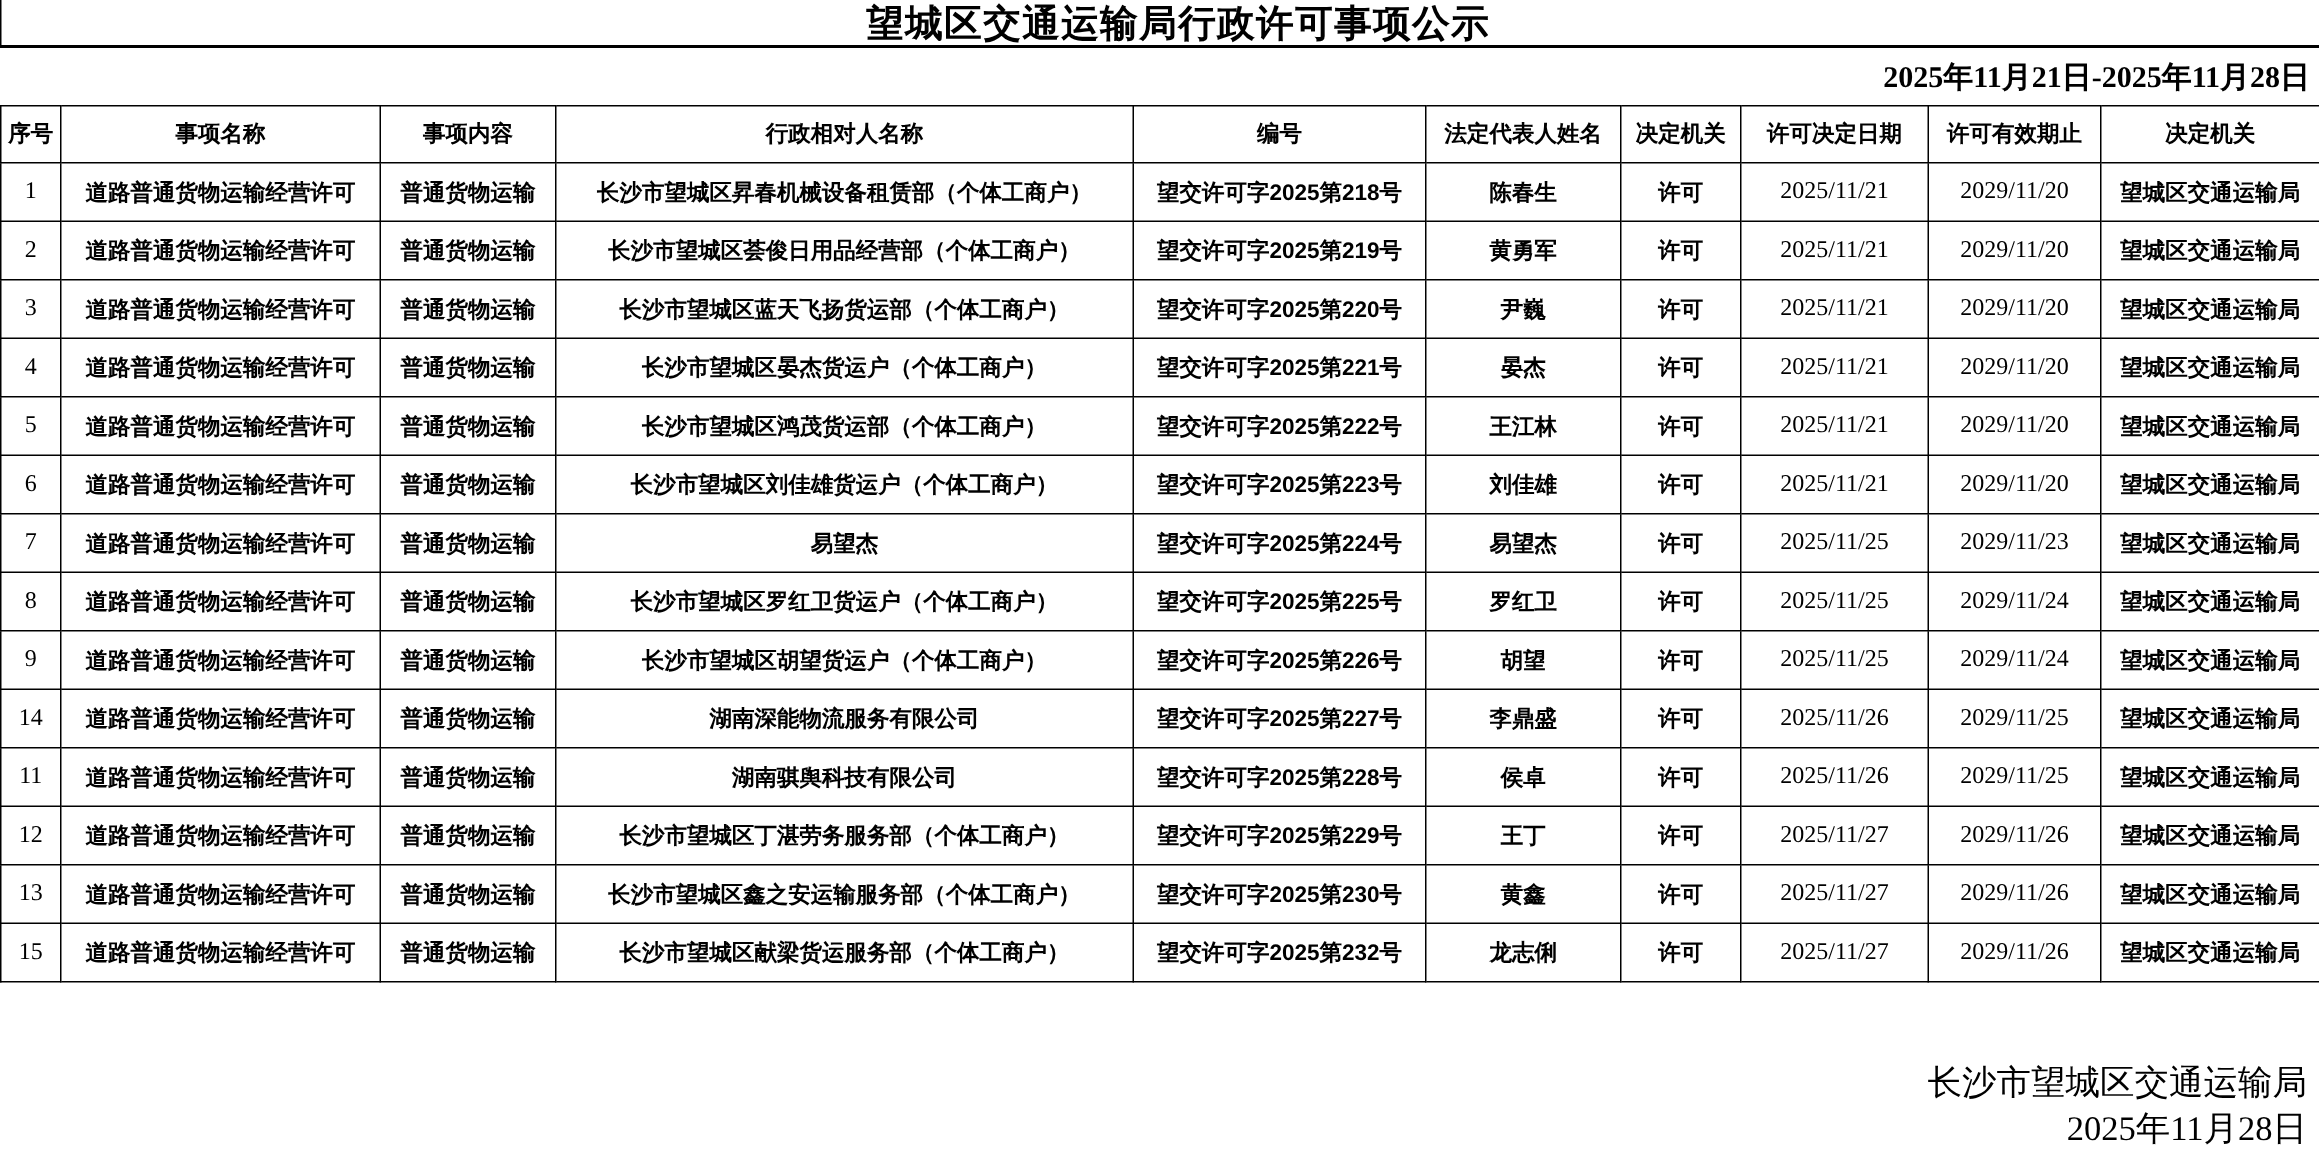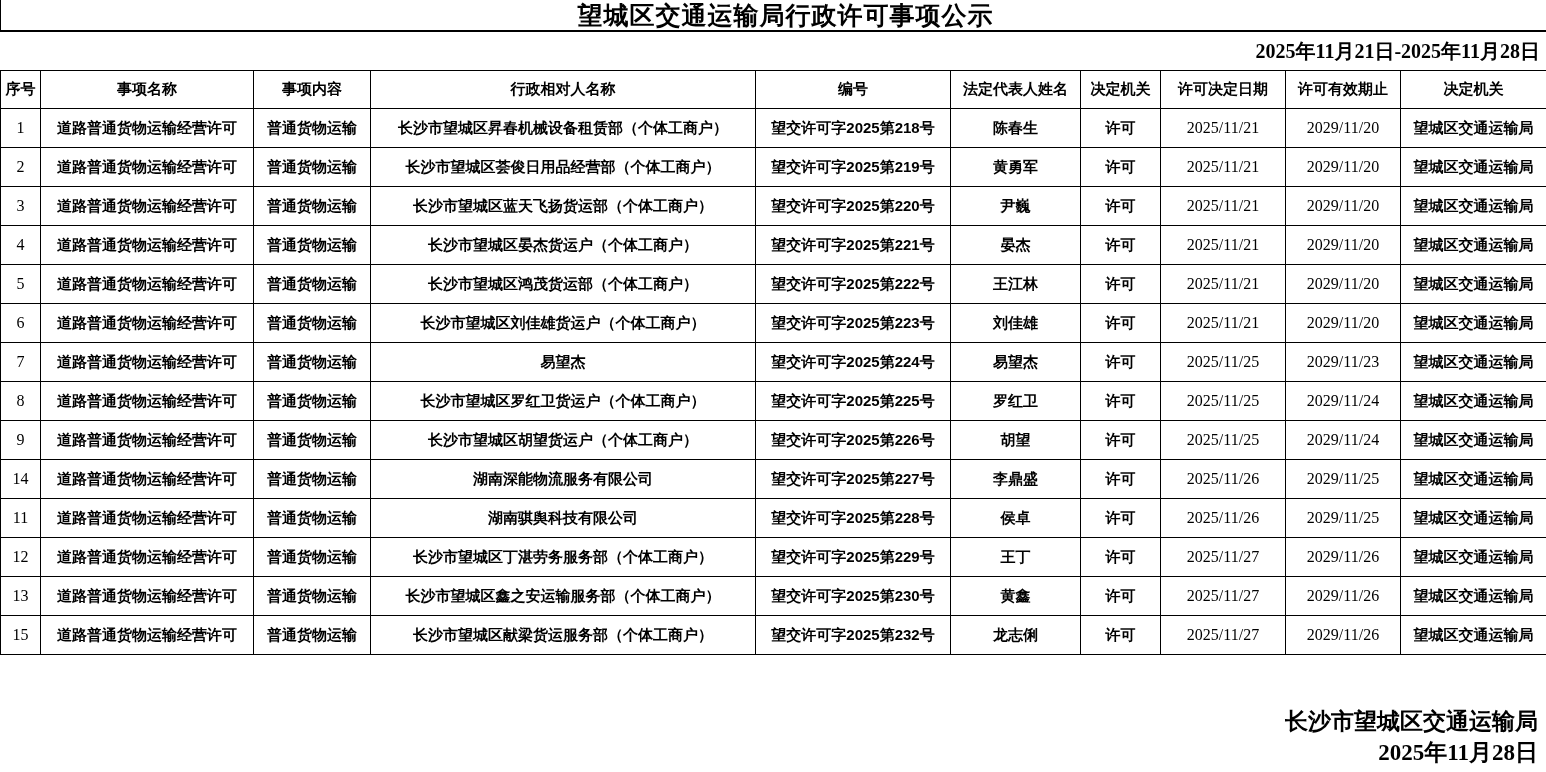--- a/index.html
+++ b/index.html
@@ -33,21 +33,21 @@
   }
   .permits th { height:38px; font-size:15px; font-weight:bold;margin-top:48px; }
   .permits td { height:39px; font-size:15px; font-weight:bold; }
   .permits td.num {
     font-family:"Liberation Serif","DejaVu Serif",serif;
     font-weight:normal; font-size:16px;
   }
   .footer {
     position:absolute; right:8px; bottom:4px; text-align:right;
     font-family:"Liberation Serif","DejaVu Serif",serif;
-    font-size:23px; font-weight:bold; line-height:31px;
+    font-size:23px; font-weight:normal; line-height:31px;
   }
 </style>
 </head>
 <body>
 
 <div class="page">
 
   <div class="title-bar">
     <div class="title">望城区交通运输局行政许可事项公示</div>
   </div>

